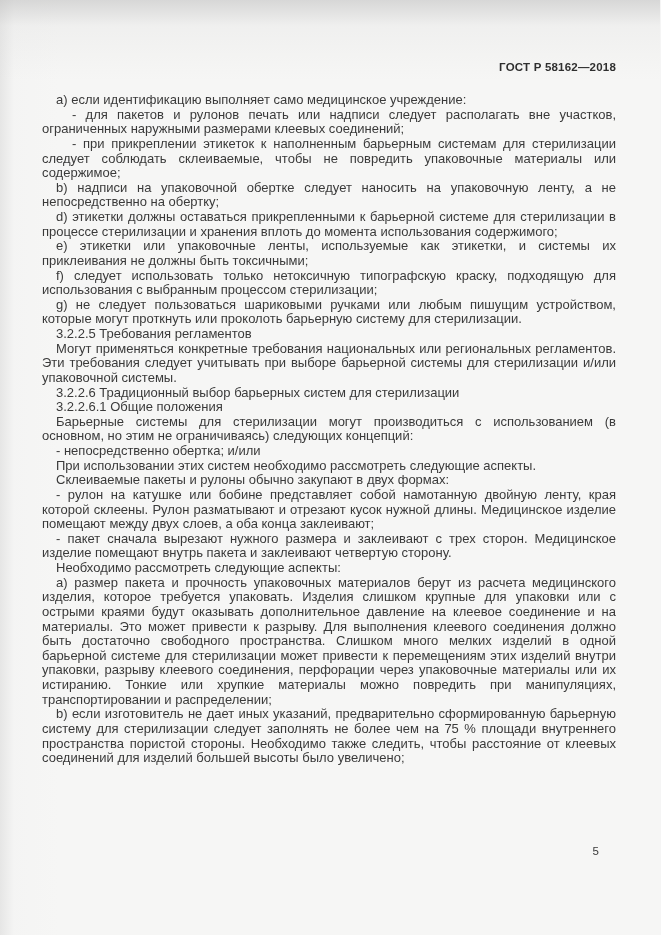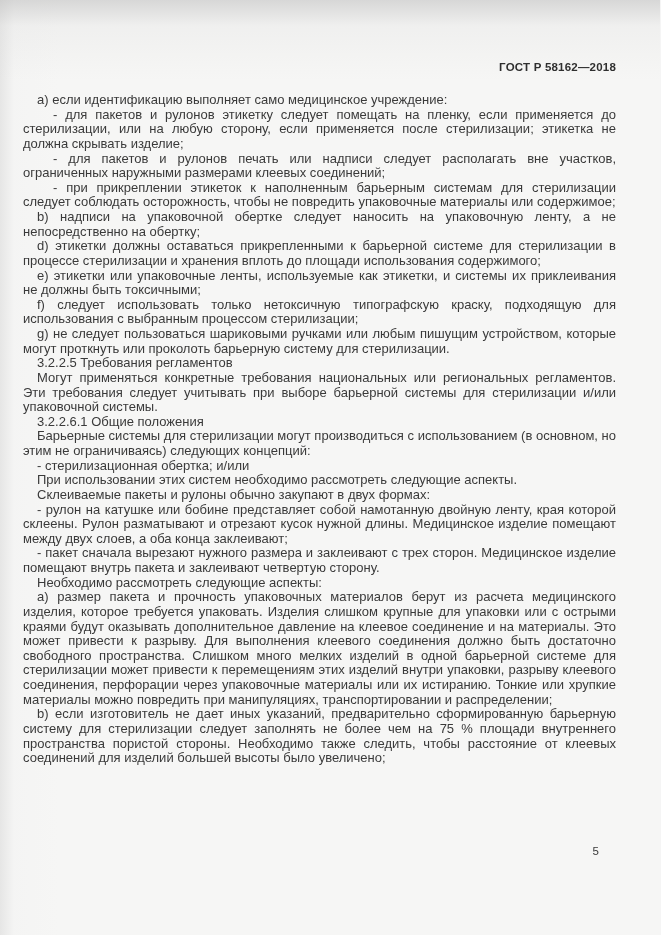--- a/index.html
+++ b/index.html
@@ -11,21 +11,21 @@
     height: 935px;
     overflow: hidden;
     background: #f5f5f5;
     font-family: "Liberation Sans", sans-serif;
   }
   .sheet {
     position: relative;
     width: 660px;
     height: 935px;
     box-sizing: border-box;
-    padding: 60px 44px 0 23px;
+    padding: 60px 44px 0 42px;
     background:
       linear-gradient(180deg, rgba(190,190,190,0.55) 0px, rgba(220,220,220,0.25) 26px, rgba(245,245,245,0) 80px),
       linear-gradient(90deg, rgba(200,200,200,0.35) 0px, rgba(235,235,235,0.15) 14px, rgba(245,245,245,0) 60px),
       #f6f6f5;
     color: #3c3c3c;
   }
   .doc-header {
     text-align: right;
     font-size: 11.5px;
     font-weight: bold;
@@ -57,33 +57,33 @@
   }
 </style>
 </head>
 <body>
 
 <div class="sheet">
   <div class="doc-header">ГОСТ Р 58162—2018</div>
 
   <div class="doc-body">
       <p class="para indent-normal">а) если идентификацию выполняет само медицинское учреждение:</p>
-      <p class="para indent-deep">- для пакетов и рулонов этикетку следует помещать на пленку, если применяется до стерилизации, или на любую сторону, если применяется после стерилизации; этикетка не должна скрывать изделие;</p>
       <p class="para indent-deep">- для пакетов и рулонов печать или надписи следует располагать вне участков, ограниченных наружными размерами клеевых соединений;</p>
-      <p class="para indent-deep">- при прикреплении этикеток к наполненным барьерным системам для стерилизации следует соблюдать осторожность, чтобы не повредить упаковочные материалы или содержимое;</p>
+      <p class="para indent-deep">- при прикреплении этикеток к наполненным барьерным системам для стерилизации следует соблюдать склеиваемые, чтобы не повредить упаковочные материалы или содержимое;</p>
       <p class="para indent-normal">b) надписи на упаковочной обертке следует наносить на упаковочную ленту, а не непосредственно на обертку;</p>
-      <p class="para indent-normal">d) этикетки должны оставаться прикрепленными к барьерной системе для стерилизации в процессе стерилизации и хранения вплоть до площади использования содержимого;</p>
+      <p class="para indent-normal">d) этикетки должны оставаться прикрепленными к барьерной системе для стерилизации в процессе стерилизации и хранения вплоть до момента использования содержимого;</p>
       <p class="para indent-normal">e) этикетки или упаковочные ленты, используемые как этикетки, и системы их приклеивания не должны быть токсичными;</p>
       <p class="para indent-normal">f) следует использовать только нетоксичную типографскую краску, подходящую для использования с выбранным процессом стерилизации;</p>
       <p class="para indent-normal">g) не следует пользоваться шариковыми ручками или любым пишущим устройством, которые могут проткнуть или проколоть барьерную систему для стерилизации.</p>
       <p class="para indent-normal">3.2.2.5 Требования регламентов</p>
       <p class="para indent-normal">Могут применяться конкретные требования национальных или региональных регламентов. Эти требования следует учитывать при выборе барьерной системы для стерилизации и/или упаковочной системы.</p>
+      <p class="para indent-normal">3.2.2.6 Традиционный выбор барьерных систем для стерилизации</p>
       <p class="para indent-normal">3.2.2.6.1 Общие положения</p>
       <p class="para indent-normal">Барьерные системы для стерилизации могут производиться с использованием (в основном, но этим не ограничиваясь) следующих концепций:</p>
-      <p class="para indent-normal">- стерилизационная обертка; и/или</p>
+      <p class="para indent-normal">- непосредственно обертка; и/или</p>
       <p class="para indent-normal">При использовании этих систем необходимо рассмотреть следующие аспекты.</p>
       <p class="para indent-normal">Склеиваемые пакеты и рулоны обычно закупают в двух формах:</p>
       <p class="para indent-normal">- рулон на катушке или бобине представляет собой намотанную двойную ленту, края которой склеены. Рулон разматывают и отрезают кусок нужной длины. Медицинское изделие помещают между двух слоев, а оба конца заклеивают;</p>
       <p class="para indent-normal">- пакет сначала вырезают нужного размера и заклеивают с трех сторон. Медицинское изделие помещают внутрь пакета и заклеивают четвертую сторону.</p>
       <p class="para indent-normal">Необходимо рассмотреть следующие аспекты:</p>
       <p class="para indent-normal">а) размер пакета и прочность упаковочных материалов берут из расчета медицинского изделия, которое требуется упаковать. Изделия слишком крупные для упаковки или с острыми краями будут оказывать дополнительное давление на клеевое соединение и на материалы. Это может привести к разрыву. Для выполнения клеевого соединения должно быть достаточно свободного пространства. Слишком много мелких изделий в одной барьерной системе для стерилизации может привести к перемещениям этих изделий внутри упаковки, разрыву клеевого соединения, перфорации через упаковочные материалы или их истиранию. Тонкие или хрупкие материалы можно повредить при манипуляциях, транспортировании и распределении;</p>
       <p class="para indent-normal">b) если изготовитель не дает иных указаний, предварительно сформированную барьерную систему для стерилизации следует заполнять не более чем на 75 % площади внутреннего пространства пористой стороны. Необходимо также следить, чтобы расстояние от клеевых соединений для изделий большей высоты было увеличено;</p>
     </div>
 
   <div class="doc-footer">5</div>

